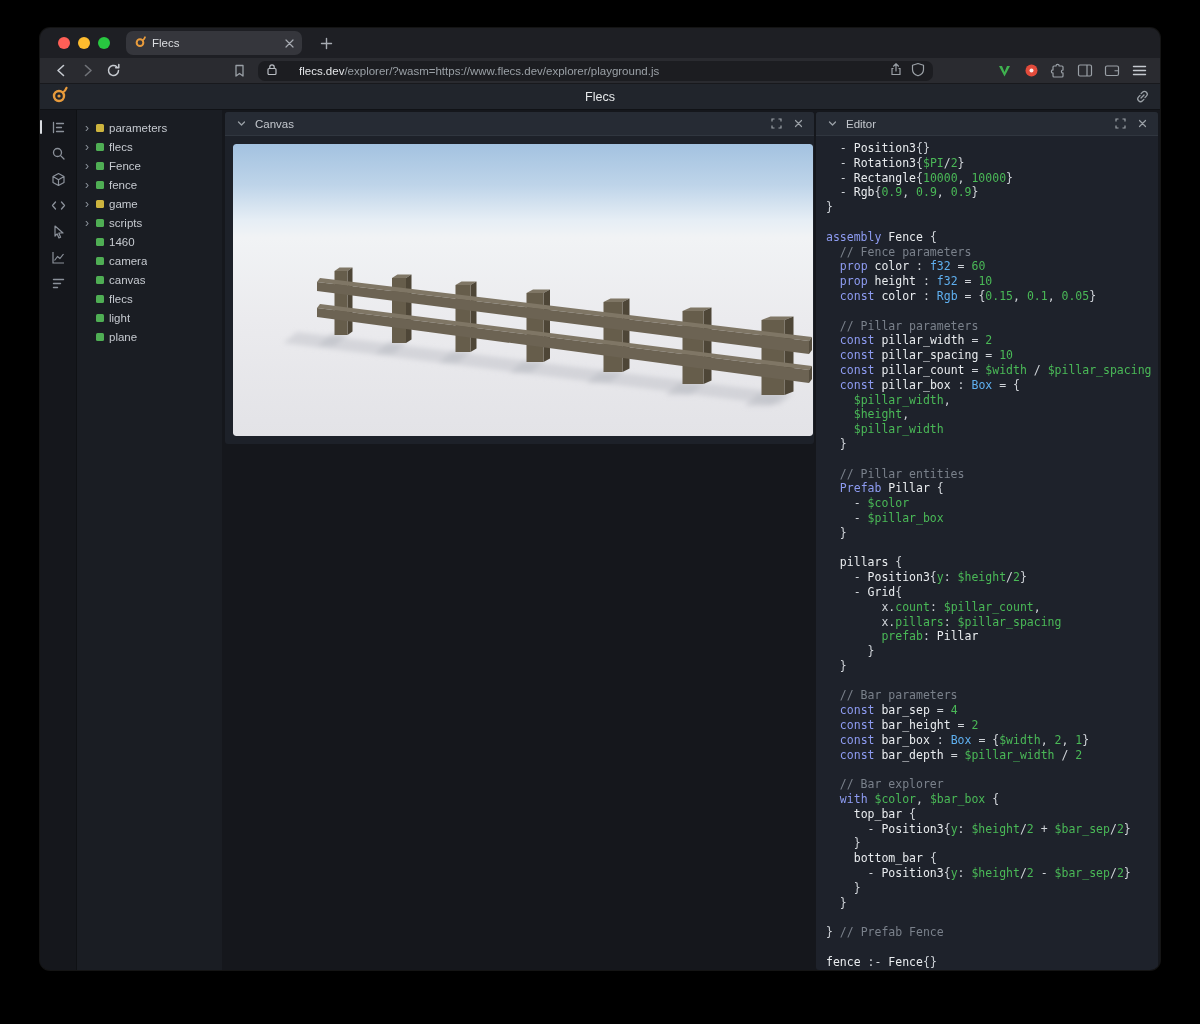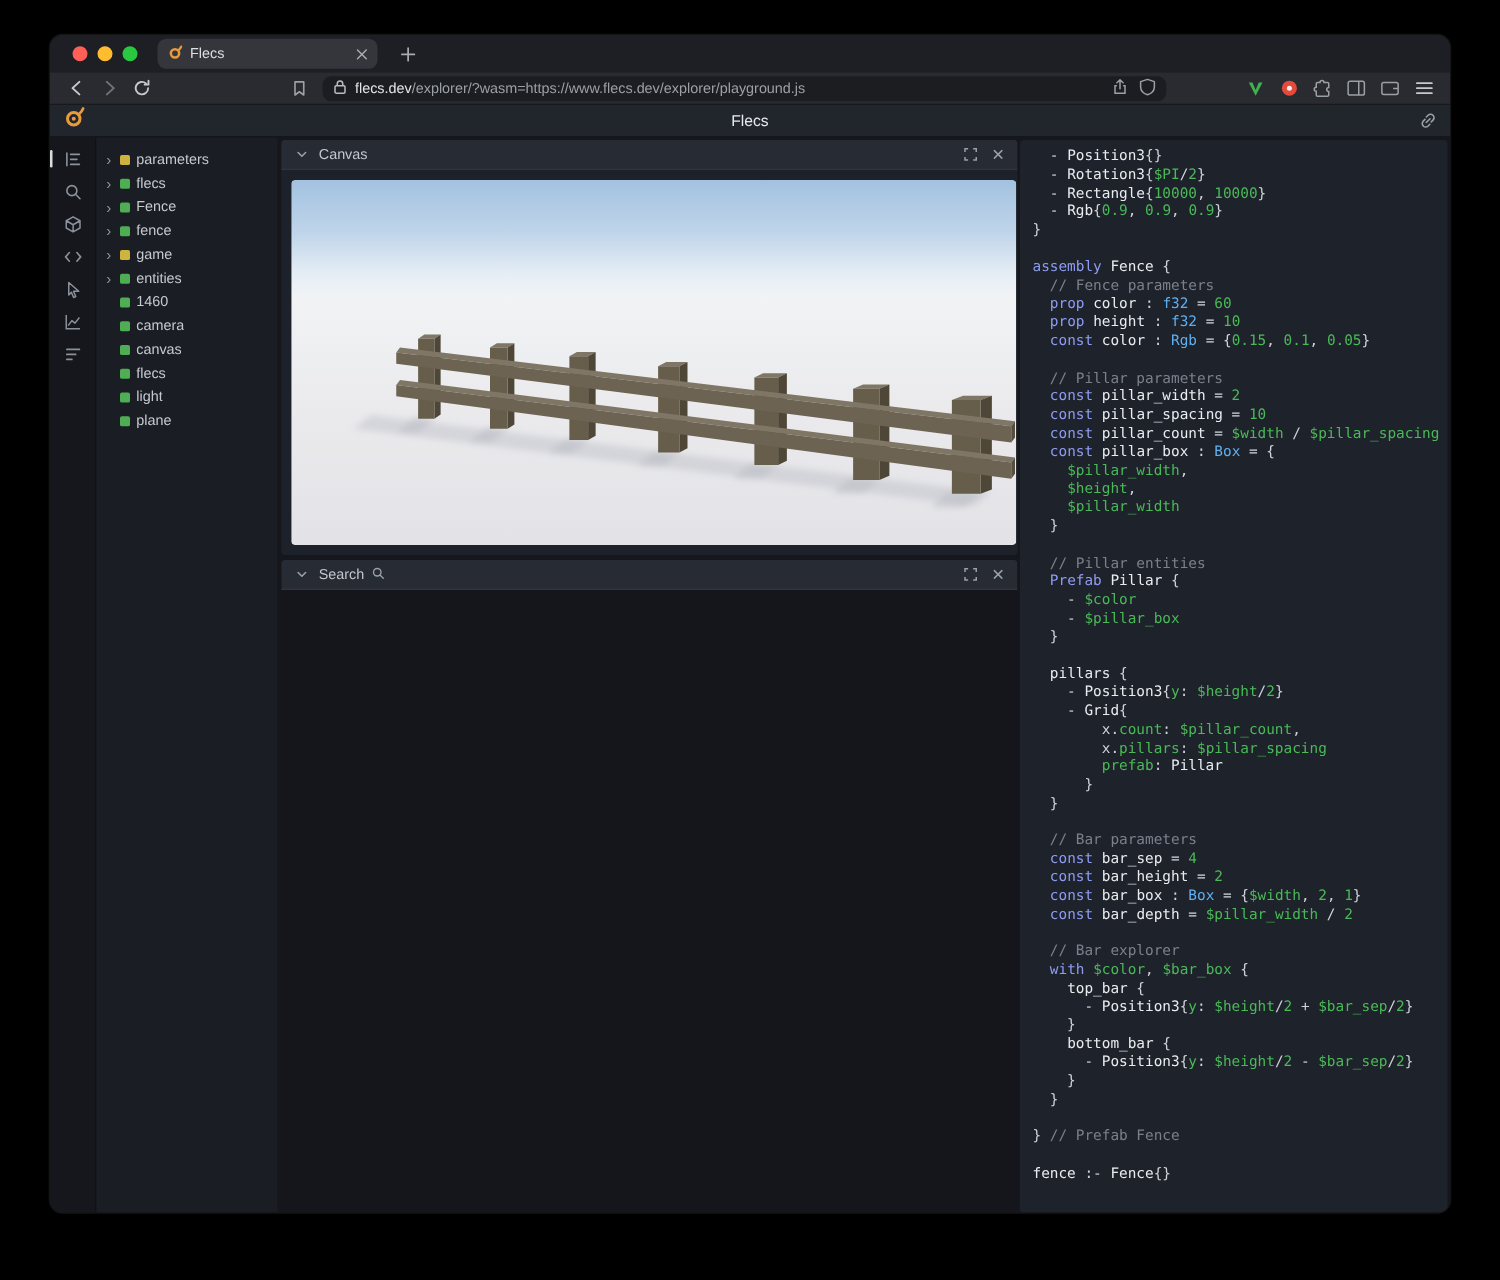--- a/index.html
+++ b/index.html
@@ -17,21 +17,21 @@
   .tl{width:12px;height:12px;border-radius:50%;}
   .tl.red{background:#ff5f57}.tl.yellow{background:#febc2e}.tl.green{background:#28c840}
   .tab{width:176px;height:24px;background:#35363c;border-radius:7px;display:flex;align-items:center;padding:0 8px;gap:6px;color:#dcdee2;font-size:11.5px;}
   .tab-title{flex:1;white-space:nowrap;overflow:hidden;}
   .tab-close,.newtab{display:flex;align-items:center;justify-content:center;}
   .newtab{margin-left:14px;width:20px;height:20px;}
   .navbar{height:26px;background:#2a2b30;display:flex;align-items:center;padding:0 10px;gap:4px;flex:none;border-bottom:1px solid #18191d;}
   .navbtn{width:22px;height:22px;display:flex;align-items:center;justify-content:center;flex:none;}
   .navbtn.dim{opacity:.45;}
   .bookmarkbtn{margin-left:100px;}
-  .urlbar{flex:1;height:20px;background:#1c1d21;border-radius:7px;display:flex;align-items:center;padding:0 8px;gap:6px;margin:0 4px;color:#b9bdc3;font-size:11.5px;min-width:0;}
+  .urlbar{flex:1;height:20px;background:#1c1d21;border-radius:7px;display:flex;align-items:center;padding:0 8px;gap:21px;margin:0 4px;color:#b9bdc3;font-size:11.5px;min-width:0;}
   .url{white-space:nowrap;overflow:hidden;text-overflow:ellipsis;flex:1;}
   .domain{color:#e3e5e8;}
   .path{color:#9aa0a6;}
   .urlicons{display:flex;align-items:center;gap:8px;flex:none;}
   .cluster{display:flex;align-items:center;gap:5px;margin-left:52px;flex:none;}
   
   .page{flex:1;display:flex;flex-direction:column;background:#15171c;min-height:0;}
   .appheader{height:26px;background:#21252c;display:flex;align-items:center;padding:0 10px;flex:none;position:relative;border-bottom:1px solid #101216;}
   .apptitle{position:absolute;left:0;right:0;text-align:center;color:#e6e8ea;font-size:12.5px;pointer-events:none;}
   .linkbtn{margin-left:auto;display:flex;align-items:center;}
@@ -258,21 +258,21 @@
             <span class="tlabel">fence</span>
           </div>
           <div class="tree-row">
             <span class="expander">›</span>
             <span class="square" style="background: rgb(205, 180, 62);"></span>
             <span class="tlabel">game</span>
           </div>
           <div class="tree-row">
             <span class="expander">›</span>
             <span class="square" style="background: rgb(79, 174, 84);"></span>
-            <span class="tlabel">entities</span>
+            <span class="tlabel">scripts</span>
           </div>
           <div class="tree-row">
             <span class="expander"></span>
             <span class="square" style="background: rgb(79, 174, 84);"></span>
             <span class="tlabel">1460</span>
           </div>
           <div class="tree-row">
             <span class="expander"></span>
             <span class="square" style="background: rgb(79, 174, 84);"></span>
             <span class="tlabel">camera</span>
@@ -378,51 +378,42 @@
                 <polygon points="576,197 579,193 579,206 576,210" fill="#564e3f"></polygon>
                 <polygon points="84,138 576,197 576,210 84,147" fill="#6c6353"></polygon>
                 <polygon points="84,164 576,226 579,222 87,160" fill="#7f7665"></polygon>
                 <polygon points="576,226 579,222 579,235 576,239" fill="#564e3f"></polygon>
                 <polygon points="84,164 576,226 576,239 84,173" fill="#6c6353"></polygon>
               </g>
             </svg>
           </div>
         </div>
 
-        <div class="panel searchpanel">
-          <div class="phead">
-            <span class="phbtn">
-              <svg width="9" height="9" viewBox="0 0 9 9">
-                  <path d="M1.5 3 4.5 6 7.5 3" fill="none" stroke="#9aa0a6" stroke-width="1.3" stroke-linecap="round" stroke-linejoin="round"></path>
-                </svg>
-            </span>
-            <span>Search</span>
-            <span>
-              <svg width="11" height="11" viewBox="0 0 11 11">
-                  <circle cx="4.8" cy="4.8" r="3" fill="none" stroke="#9aa0a6" stroke-width="1.1"></circle>
-                  <path d="M7 7 9.6 9.6" stroke="#9aa0a6" stroke-width="1.1" stroke-linecap="round"></path>
-                </svg>
-            </span>
-            <span class="spacer"></span>
-            <span class="phbtn">
-              <svg width="11" height="11" viewBox="0 0 11 11">
-                  <path d="M1 3.5V1h2.5 M7.5 1H10v2.5 M10 7.5V10H7.5 M3.5 10H1V7.5" fill="none" stroke="#9aa0a6" stroke-width="1.2"></path>
-                </svg>
-            </span>
-            <span class="phbtn">
-              <svg width="9" height="9" viewBox="0 0 9 9">
-                  <path d="M1.5 1.5 7.5 7.5 M7.5 1.5 1.5 7.5" stroke="#9aa0a6" stroke-width="1.2" stroke-linecap="round"></path>
-                </svg>
-            </span>
-          </div>
-          <div class="searchbody"></div>
+      </div>
+
+      <div class="panel editorpanel">
+        <div class="phead">
+          <span class="phbtn">
+            <svg width="9" height="9" viewBox="0 0 9 9">
+                <path d="M1.5 3 4.5 6 7.5 3" fill="none" stroke="#9aa0a6" stroke-width="1.3" stroke-linecap="round" stroke-linejoin="round"></path>
+              </svg>
+          </span>
+          <span>Editor</span>
+          <span class="spacer"></span>
+          <span class="phbtn">
+            <svg width="11" height="11" viewBox="0 0 11 11">
+                <path d="M1 3.5V1h2.5 M7.5 1H10v2.5 M10 7.5V10H7.5 M3.5 10H1V7.5" fill="none" stroke="#9aa0a6" stroke-width="1.2"></path>
+              </svg>
+          </span>
+          <span class="phbtn">
+            <svg width="9" height="9" viewBox="0 0 9 9">
+                <path d="M1.5 1.5 7.5 7.5 M7.5 1.5 1.5 7.5" stroke="#9aa0a6" stroke-width="1.2" stroke-linecap="round"></path>
+              </svg>
+          </span>
         </div>
-      </div>
-
-      <div class="panel editorpanel">
         <div class="editorbody">
             <div class="code-line"><span class="tok-p">  - </span><span class="tok-b">Position3</span><span class="tok-p">{}</span></div>
             <div class="code-line"><span class="tok-p">  - </span><span class="tok-b">Rotation3</span><span class="tok-p">{</span><span class="tok-g">$PI</span><span class="tok-p">/</span><span class="tok-g">2</span><span class="tok-p">}</span></div>
             <div class="code-line"><span class="tok-p">  - </span><span class="tok-b">Rectangle</span><span class="tok-p">{</span><span class="tok-g">10000</span><span class="tok-p">, </span><span class="tok-g">10000</span><span class="tok-p">}</span></div>
             <div class="code-line"><span class="tok-p">  - </span><span class="tok-b">Rgb</span><span class="tok-p">{</span><span class="tok-g">0.9</span><span class="tok-p">, </span><span class="tok-g">0.9</span><span class="tok-p">, </span><span class="tok-g">0.9</span><span class="tok-p">}</span></div>
             <div class="code-line"><span class="tok-p">}</span></div>
             <div class="code-line">&nbsp;</div>
             <div class="code-line"><span class="tok-k">assembly</span><span class="tok-p"> </span><span class="tok-b">Fence</span><span class="tok-p"> {</span></div>
             <div class="code-line"><span class="tok-c">  // Fence parameters</span></div>
             <div class="code-line"><span class="tok-p">  </span><span class="tok-k">prop</span><span class="tok-p"> </span><span class="tok-b">color</span><span class="tok-p"> : </span><span class="tok-t">f32</span><span class="tok-p"> = </span><span class="tok-g">60</span></div>

